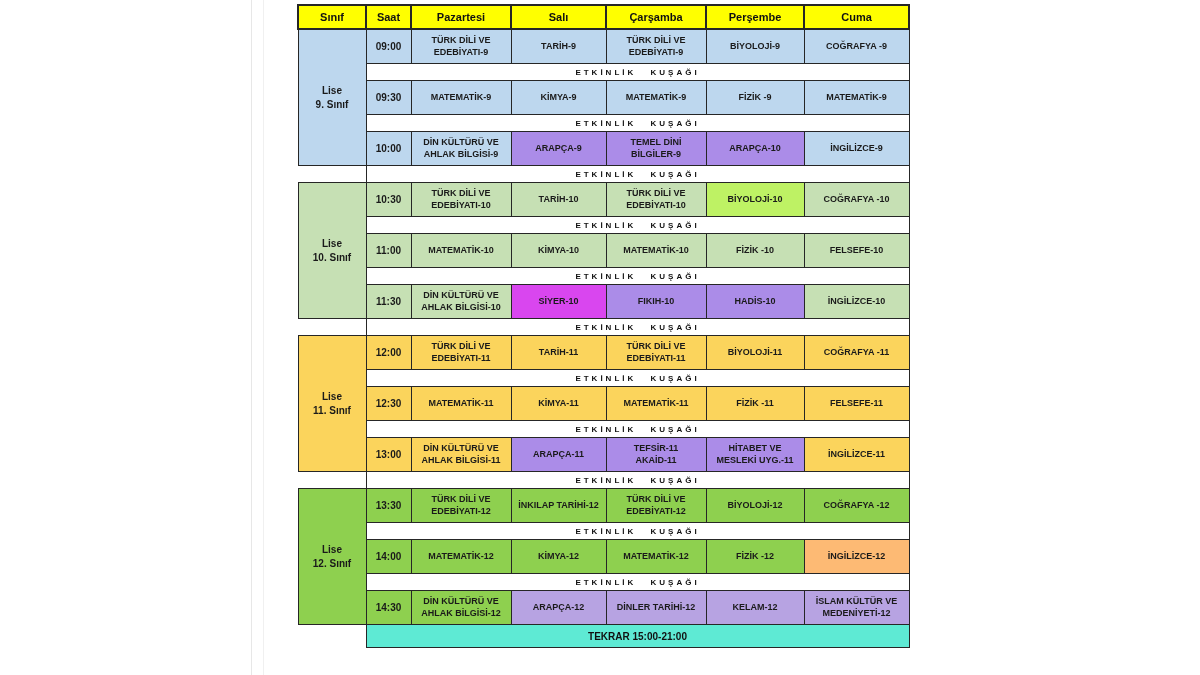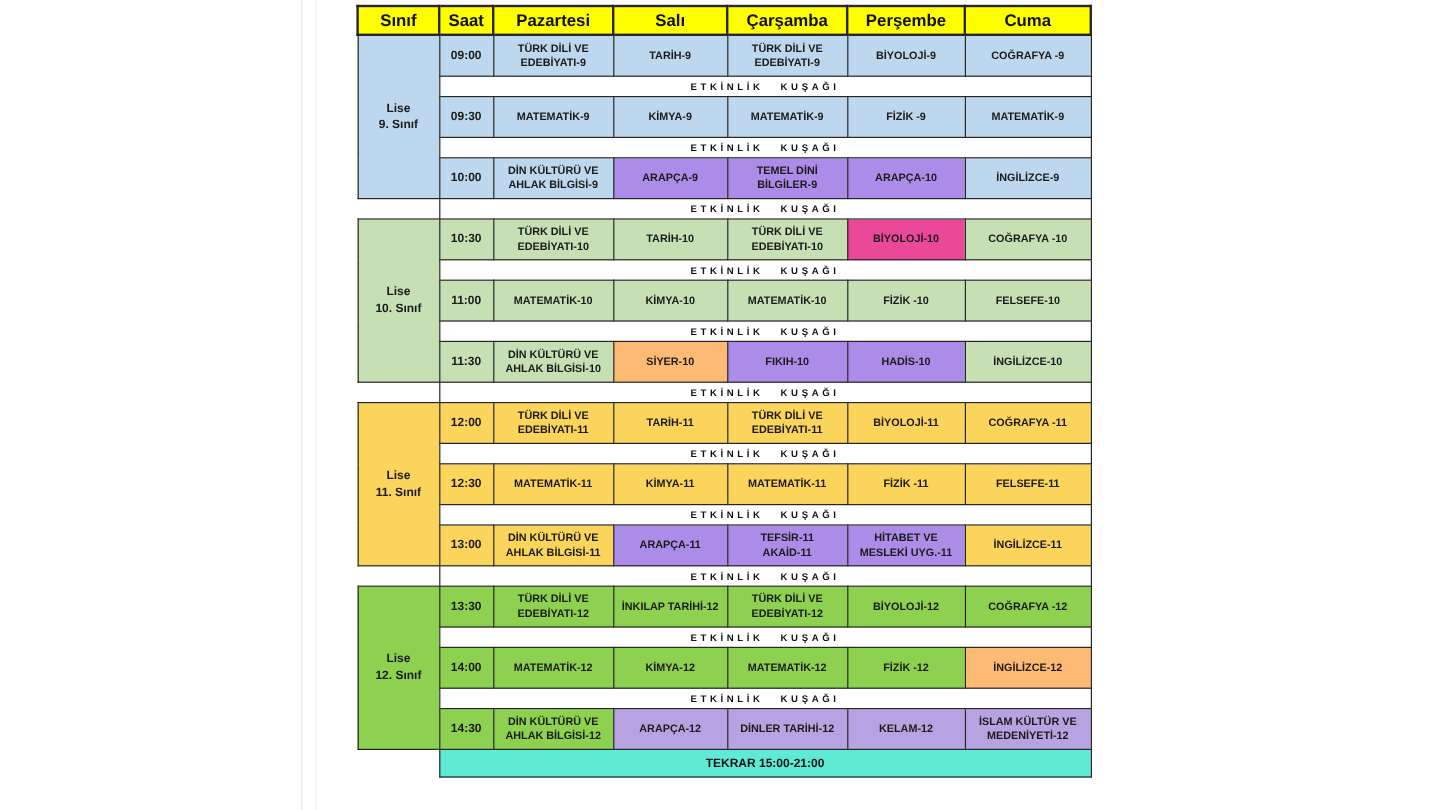--- a/index.html
+++ b/index.html
@@ -39,21 +39,21 @@
   }
   table.grid {
     border-collapse: collapse;
     table-layout: fixed;
     width: 611px;
   }
   .grid th {
     background: #ffff00;
     border: 2px solid #262626;
     color: #111111;
-    font-size: 14px;
+    font-size: 11px;
     font-weight: bold;
     height: 20px;
     padding: 1px 0;
   }
   .grid td {
     border: 1px solid #262626;
     text-align: center;
     vertical-align: middle;
     color: #1a1a1a;
     padding: 1px 2px;
@@ -161,41 +161,41 @@
           <td class="spacer"></td>
           <td colspan="6" class="band">ETKİNLİK KUŞAĞI</td>
         </tr>
         <tr class="time-row">
           <td rowspan="5" class="class-cell" style="background: rgb(198, 224, 180);">Lise
 10. Sınıf</td>
           <td class="time-cell" style="background: rgb(198, 224, 180);">10:30</td>
           <td class="subject-cell" style="background: rgb(198, 224, 180);">TÜRK DİLİ VE EDEBİYATI-10</td>
           <td class="subject-cell" style="background: rgb(198, 224, 180);">TARİH-10</td>
           <td class="subject-cell" style="background: rgb(198, 224, 180);">TÜRK DİLİ VE EDEBİYATI-10</td>
-          <td class="subject-cell" style="background: #ec4899;">BİYOLOJİ-10</td>
+          <td class="subject-cell" style="background: #bef264;">BİYOLOJİ-10</td>
           <td class="subject-cell" style="background: rgb(198, 224, 180);">COĞRAFYA -10</td>
         </tr>
         <tr class="ek">
           <td colspan="6" class="band">ETKİNLİK KUŞAĞI</td>
         </tr>
         <tr class="time-row">
           <td class="time-cell" style="background: rgb(198, 224, 180);">11:00</td>
           <td class="subject-cell" style="background: rgb(198, 224, 180);">MATEMATİK-10</td>
           <td class="subject-cell" style="background: rgb(198, 224, 180);">KİMYA-10</td>
           <td class="subject-cell" style="background: rgb(198, 224, 180);">MATEMATİK-10</td>
           <td class="subject-cell" style="background: rgb(198, 224, 180);">FİZİK -10</td>
           <td class="subject-cell" style="background: rgb(198, 224, 180);">FELSEFE-10</td>
         </tr>
         <tr class="ek">
           <td colspan="6" class="band">ETKİNLİK KUŞAĞI</td>
         </tr>
         <tr class="time-row">
           <td class="time-cell" style="background: rgb(198, 224, 180);">11:30</td>
           <td class="subject-cell" style="background: rgb(198, 224, 180);">DİN KÜLTÜRÜ VE AHLAK BİLGİSİ-10</td>
-          <td class="subject-cell" style="background: #fdba74;">SİYER-10</td>
+          <td class="subject-cell" style="background: #d946ef;">SİYER-10</td>
           <td class="subject-cell" style="background: rgb(171, 140, 232);">FIKIH-10</td>
           <td class="subject-cell" style="background: rgb(171, 140, 232);">HADİS-10</td>
           <td class="subject-cell" style="background: rgb(198, 224, 180);">İNGİLİZCE-10</td>
         </tr>
         <tr class="ek">
           <td class="spacer"></td>
           <td colspan="6" class="band">ETKİNLİK KUŞAĞI</td>
         </tr>
         <tr class="time-row">
           <td rowspan="5" class="class-cell" style="background: rgb(251, 212, 92);">Lise

